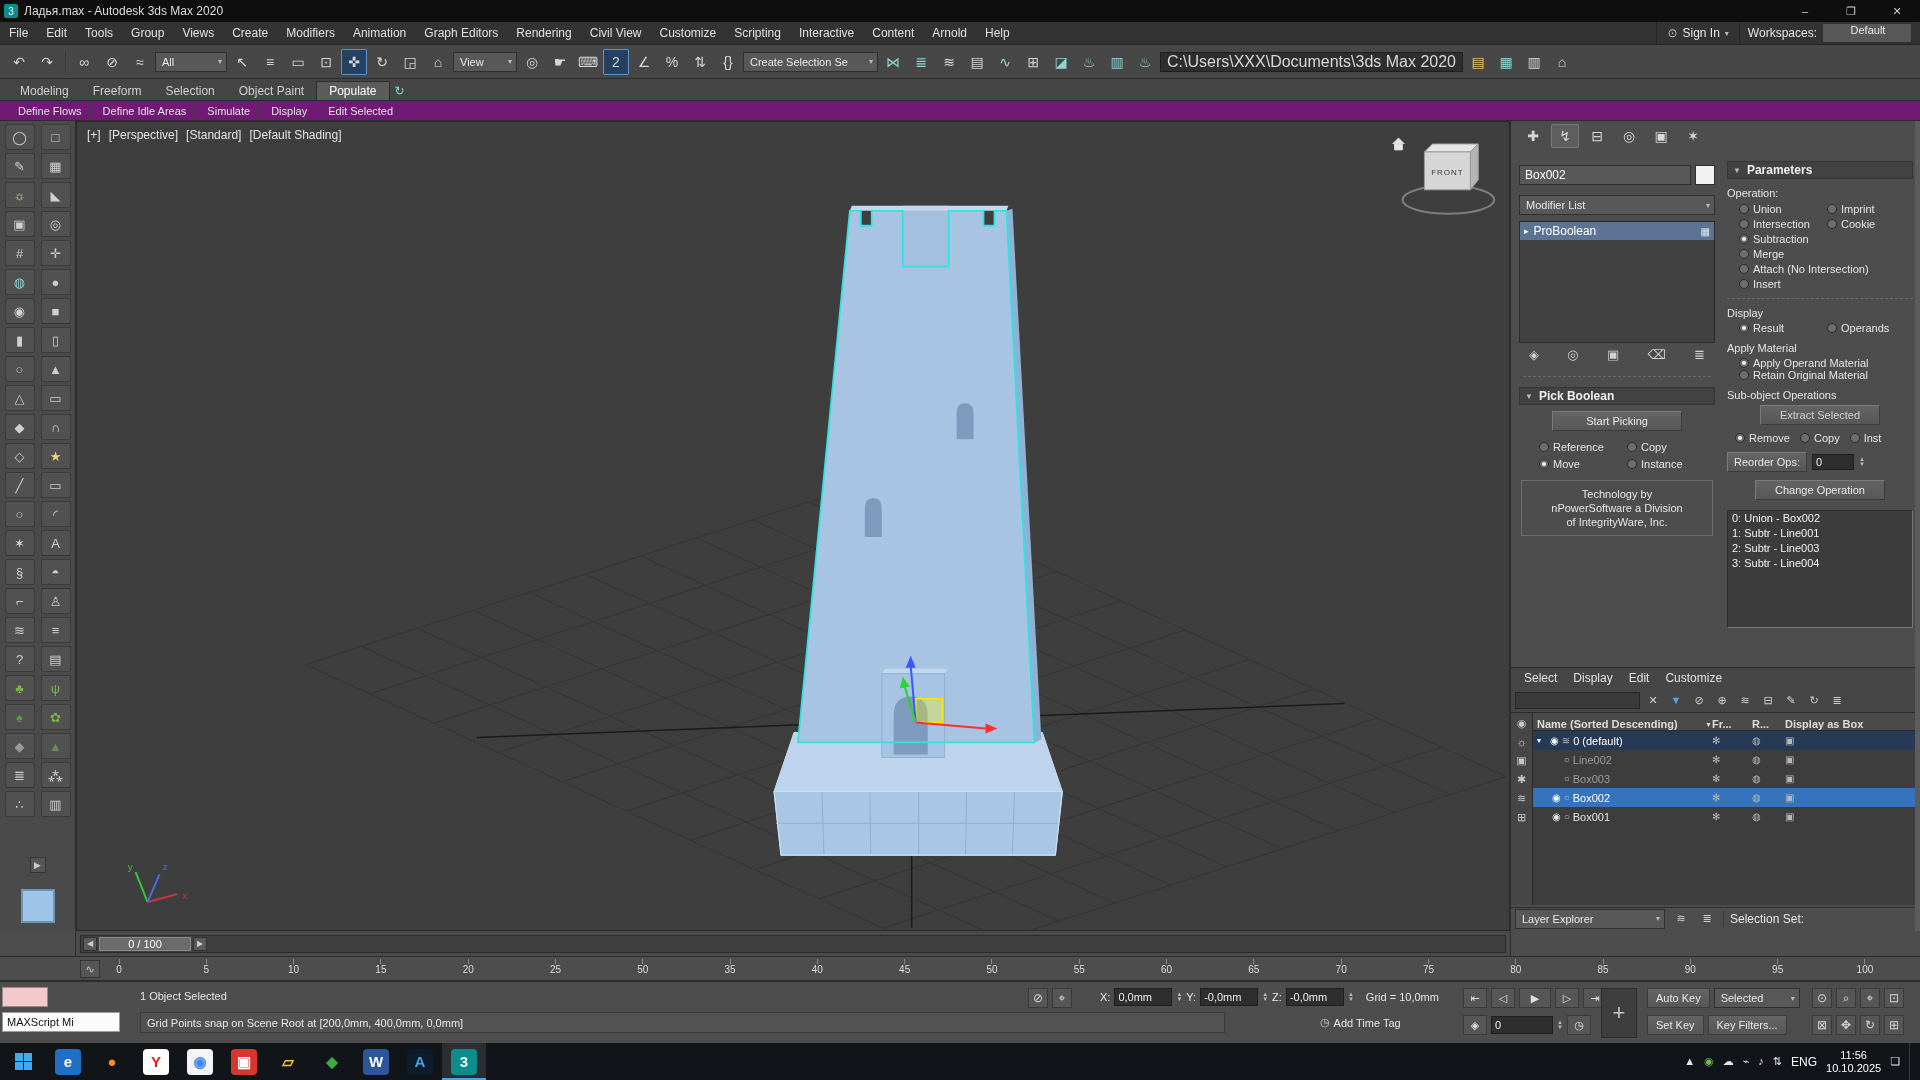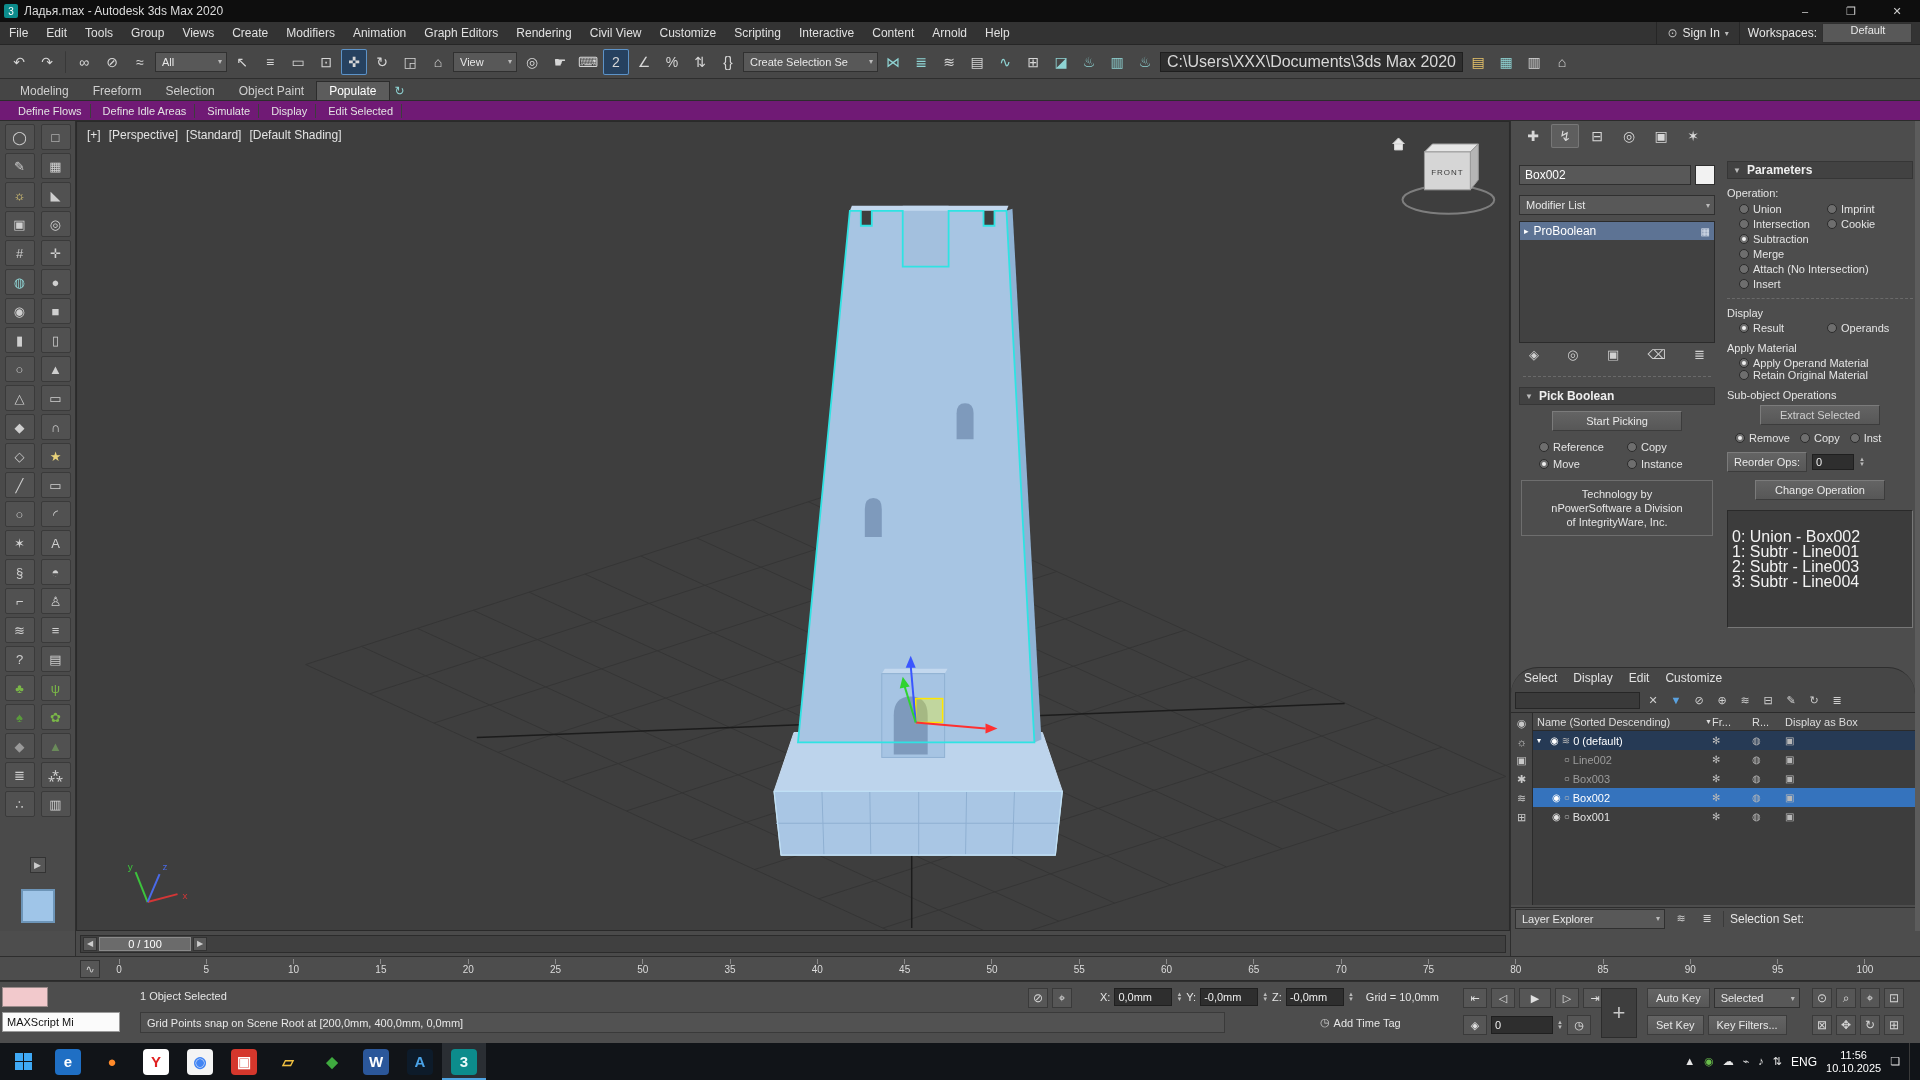--- a/index.html
+++ b/index.html
@@ -69,36 +69,36 @@
   .rollout-h { height:18px; background:#424242; border:1px solid #363636; display:flex; align-items:center; gap:6px; padding:0 5px; color:#eee; font-size:12px; }
   .rollout-h .tri { font-size:8px; color:#bbb; }
   .btn3d { background:linear-gradient(#646464,#575757); border:1px solid #3c3c3c; border-top-color:#7b7b7b; border-left-color:#7b7b7b; color:#e8e8e8; font-size:11px; height:20px; display:flex; align-items:center; justify-content:center; }
   .radio { width:10px; height:10px; border-radius:50%; background:#6e6e6e; border:1px solid #2b2b2b; display:inline-block; position:relative; flex:0 0 auto; }
   .radio.on::after { content:""; position:absolute; left:2px; top:2px; width:4px; height:4px; border-radius:50%; background:#f0f0f0; }
   .radrow { display:flex; align-items:center; gap:4px; font-size:11px; color:#e4e4e4; }
   .techbox { border:1px solid #6e6e6e; margin-top:10px; padding:6px 2px; text-align:center; font-size:11px; color:#e6e6e6; line-height:14px; }
   .ops-grid { display:grid; grid-template-columns:1fr 1fr; gap:3px 2px; margin:4px 0 0 12px; }
   .op.full { grid-column:1 / 3; }
   .plabel { font-size:11px; color:#e4e4e4; margin-top:8px; }
-  .listbox { margin-top:10px; height:118px; background:#3c3c3c; border:1px solid #2a2a2a; border-bottom-color:#777; border-right-color:#777; padding:18px 4px; font-size:16px; color:#f2f2f2; line-height:15px; overflow:hidden; }
+  .listbox { margin-top:10px; height:118px; background:#3c3c3c; border:1px solid #2a2a2a; border-bottom-color:#777; border-right-color:#777; padding:0 4px; font-size:11px; color:#f2f2f2; line-height:15px; overflow:hidden; }
   .smallfield { background:#2e2e2e; border:1px solid #1f1f1f; color:#eee; font-size:11px; height:16px; width:42px; padding:0 3px; }
   .spin { display:flex; flex-direction:column; font-size:6px; color:#bbb; line-height:5px; justify-content:center; }
 
   
-  .explorer { position:absolute; left:0; right:5px; top:546px; bottom:26px; background:#464646; border-top:1px solid #2e2e2e; display:flex; flex-direction:column;border-radius:27px; }
+  .explorer { position:absolute; left:0; right:5px; top:546px; bottom:26px; background:#464646; border-top:1px solid #2e2e2e; display:flex; flex-direction:column; }
   .ex-menus { height:20px; display:flex; align-items:center; gap:2px; padding:0 6px; }
   .ex-menus span { padding:0 7px; font-size:12px; color:#e2e2e2; }
   .ex-toolbar { height:24px; display:flex; align-items:center; gap:3px; padding:0 4px; }
   .ex-search { width:125px; height:17px; background:#3a3a3a; border:1px solid #262626; color:#eee; font-size:11px; padding:0 4px; font-family:"Liberation Sans",sans-serif; }
   .ex-tbi { width:20px; height:18px; display:flex; align-items:center; justify-content:center; color:#cfcfcf; font-size:11px; }
   .ex-body { flex:1; display:flex; background:#3d3d3d; border-top:1px solid #2b2b2b; }
   .ex-side { width:22px; background:#464646; border-right:1px solid #2b2b2b; display:flex; flex-direction:column; align-items:center; gap:6px; padding-top:4px; }
   .ex-side span { color:#c8c8c8; font-size:11px; }
   .ex-table { flex:1; display:flex; flex-direction:column; }
-  .ex-head { height:18px; display:flex; align-items:center; background:#4a4a4a; border-bottom:1px solid #2b2b2b; font-size:11px; color:#ddd; }
+  .ex-head { height:18px; display:flex; align-items:flex-end; background:#4a4a4a; border-bottom:1px solid #2b2b2b; font-size:11px; color:#ddd;font-weight:bold; }
   .col-name { flex:1; display:flex; align-items:center; padding-left:4px; gap:4px; }
   .col-fr { width:40px; } .col-r { width:33px; } .col-box { width:130px; }
   .ex-row { height:19px; display:flex; align-items:center; font-size:11px; color:#e2e2e2; }
   .ex-row .col-name { gap:3px; }
   .ex-row:not(.layer) .col-name { padding-left:16px; }
   .ex-row.layer { background:#263a55; color:#fff; }
   .ex-row.sel { background:#3573bd; color:#fff; }
   .ex-row.muted { color:#9c9c9c; }
   .ex-exp { font-size:8px; width:10px; }
   .ex-row:not(.layer) .ex-exp { visibility:hidden; width:0; }

